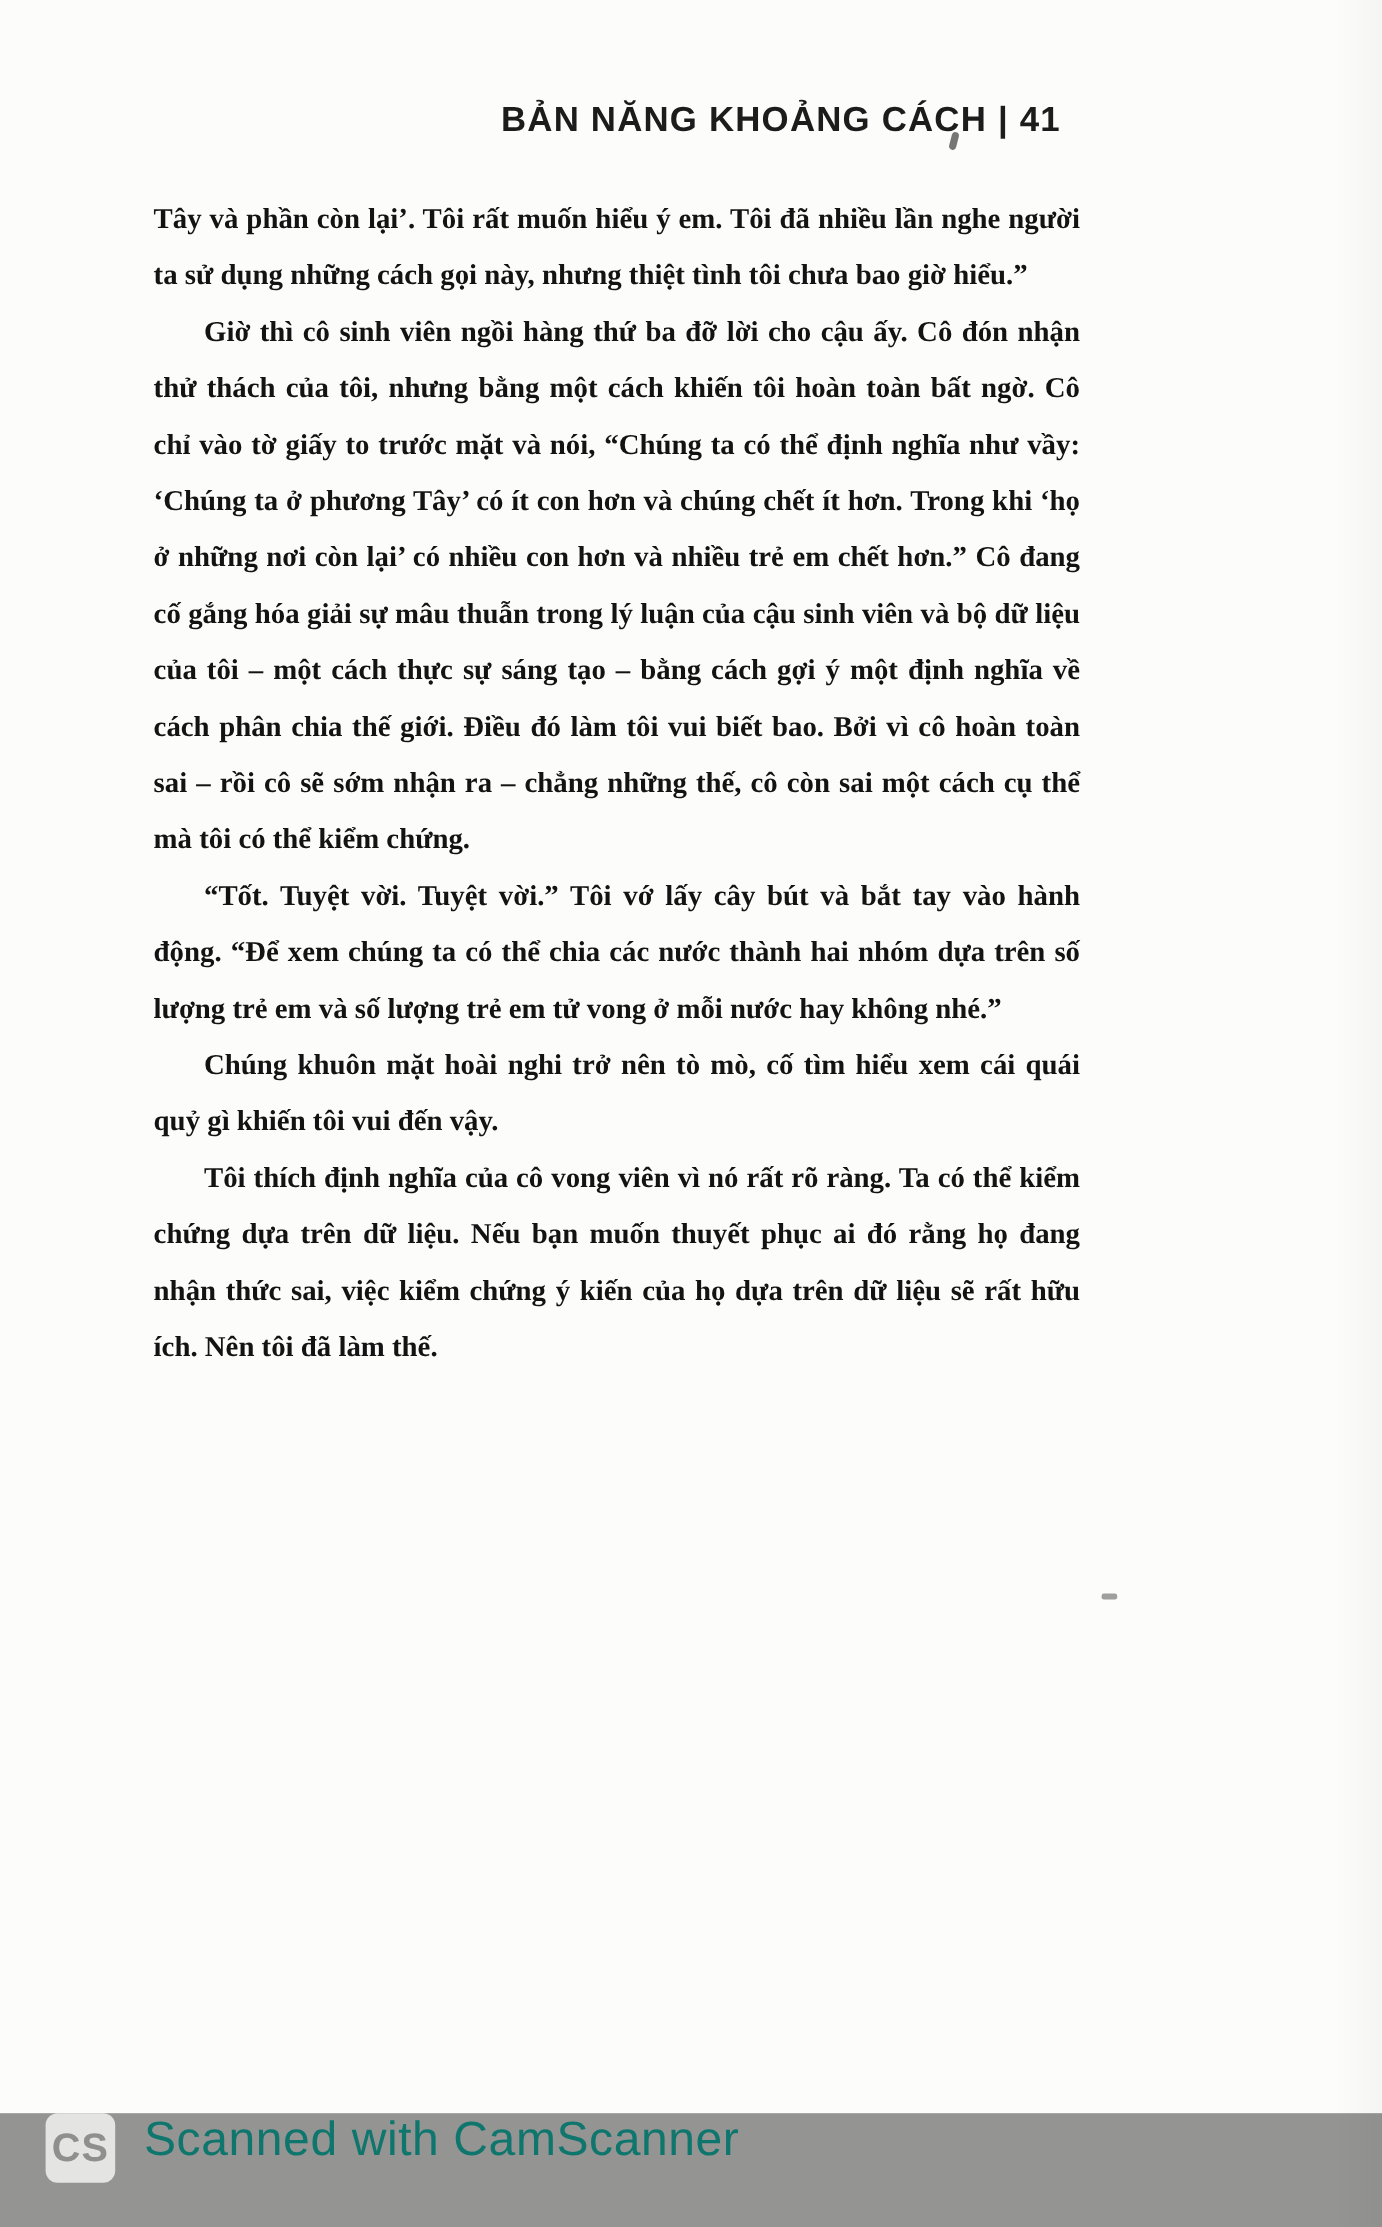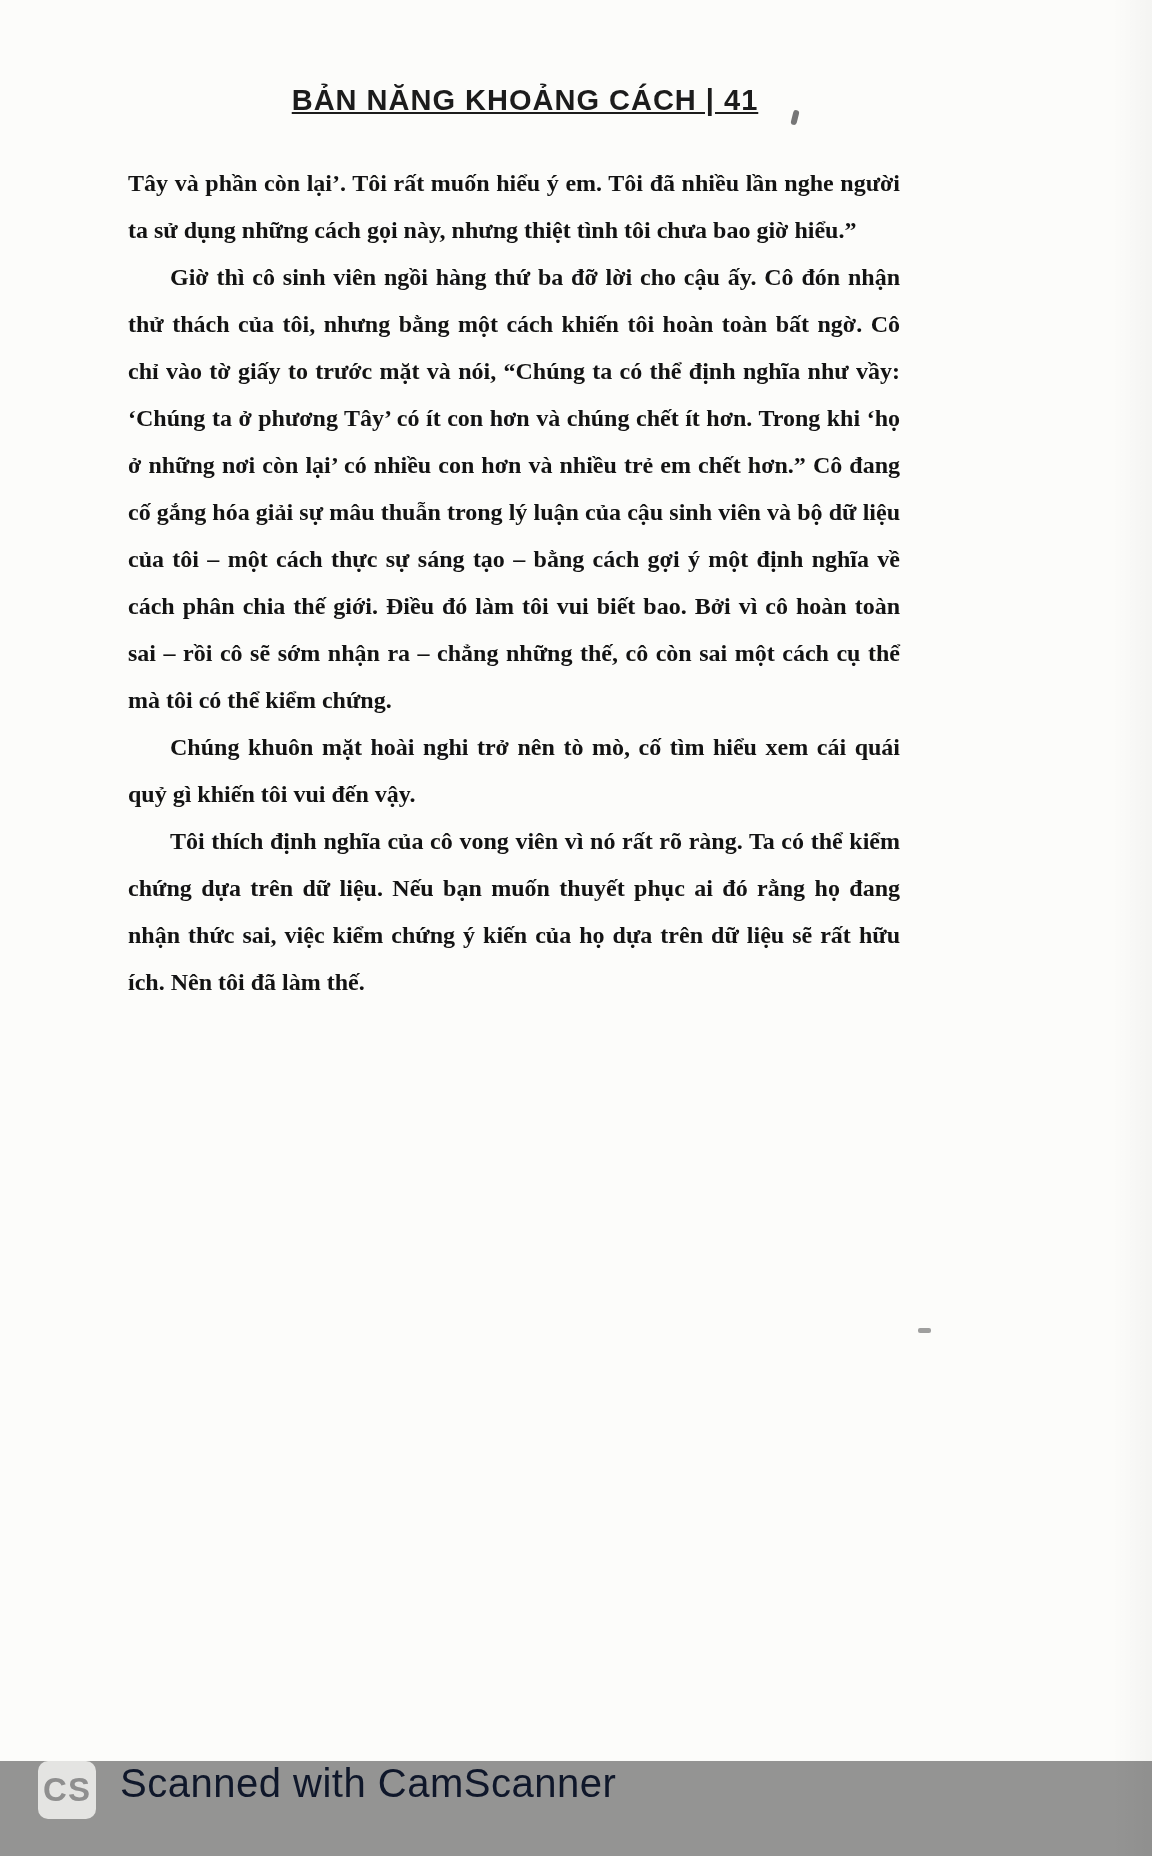--- a/index.html
+++ b/index.html
@@ -21,30 +21,29 @@
     content: "";
     position: absolute;
     top: 0; right: 0;
     width: 40px; height: 100%;
     background: linear-gradient(to right, rgba(0,0,0,0), rgba(0,0,0,0.03));
     pointer-events: none;
   }
   .header {
     position: absolute;
     top: 84px;
-    left: 139px;
+    left: 112px;
     width: 772px;
-    text-align: center;
+    text-align: right;
     font-family: "Liberation Sans", sans-serif;
     font-weight: 700;
     font-size: 29px;
     letter-spacing: 1px;
     color: #1c1c1c;
     white-space: nowrap;
-    text-decoration: underline;
   }
   .content {
     position: absolute;
     top: 160px;
     left: 128px;
     width: 772px;
     color: #131313;
     font-family: "Liberation Serif", serif;
     font-weight: 700;
     font-size: 24px;
@@ -99,21 +98,21 @@
     justify-content: center;
     font-family: "Liberation Sans", sans-serif;
     font-weight: 700;
     font-size: 33px;
     letter-spacing: 1px;
   }
   .footer-text {
     font-family: "Liberation Sans", sans-serif;
     font-weight: 400;
     font-size: 40px;
-    color: #0f172a;
+    color: #0f766e;
     letter-spacing: 0.5px;
   }
 </style>
 </head>
 <body>
 
 <div class="page">
 
   <div class="header">BẢN NĂNG KHOẢNG CÁCH | 41</div>
 
@@ -123,20 +122,23 @@
   <div class="content">
 
     <p class="no-indent">
       <span>Tây và phần còn lại’. Tôi rất muốn hiểu ý em. Tôi đã nhiều lần nghe người ta sử dụng những cách gọi này, nhưng thiệt tình tôi chưa bao giờ hiểu.”</span>
     </p>
 
     <p>
       <span>Giờ thì cô sinh viên ngồi hàng thứ ba đỡ lời cho cậu ấy. Cô đón nhận thử thách của tôi, nhưng bằng một cách khiến tôi hoàn toàn bất ngờ. Cô chỉ vào tờ giấy to trước mặt và nói, “Chúng ta có thể định nghĩa như vầy: </span><span class="italic">‘Chúng ta ở phương Tây’</span><span> có ít con hơn và chúng chết ít hơn. Trong khi </span><span class="italic">‘họ ở những nơi còn lại’</span><span> có nhiều con hơn và nhiều trẻ em chết hơn.” Cô đang cố gắng hóa giải sự mâu thuẫn trong lý luận của cậu sinh viên và bộ dữ liệu của tôi – một cách thực sự sáng tạo – bằng cách gợi ý một định nghĩa về cách phân chia thế giới. Điều đó làm tôi vui biết bao. Bởi vì cô hoàn toàn sai – rồi cô sẽ sớm nhận ra – chẳng những thế, cô còn sai một cách cụ thể mà tôi có thể kiểm chứng.</span>
     </p>
 
+    <p>
+      <span>“Tốt. Tuyệt vời. Tuyệt vời.” Tôi vớ lấy cây bút và bắt tay vào hành động. “Để xem chúng ta có thể chia các nước thành hai nhóm dựa trên số lượng trẻ em và số lượng trẻ em tử vong ở mỗi nước hay không nhé.”</span>
+    </p>
 
     <p>
       <span>Chúng khuôn mặt hoài nghi trở nên tò mò, cố tìm hiểu xem cái quái quỷ gì khiến tôi vui đến vậy.</span>
     </p>
 
     <p>
       <span>Tôi thích định nghĩa của cô vong viên vì nó rất rõ ràng. Ta có thể kiểm chứng dựa trên dữ liệu. Nếu bạn muốn thuyết phục ai đó rằng họ đang nhận thức sai, việc kiểm chứng ý kiến của họ dựa trên dữ liệu sẽ rất hữu ích. Nên tôi đã làm thế.</span>
     </p>
 
 

